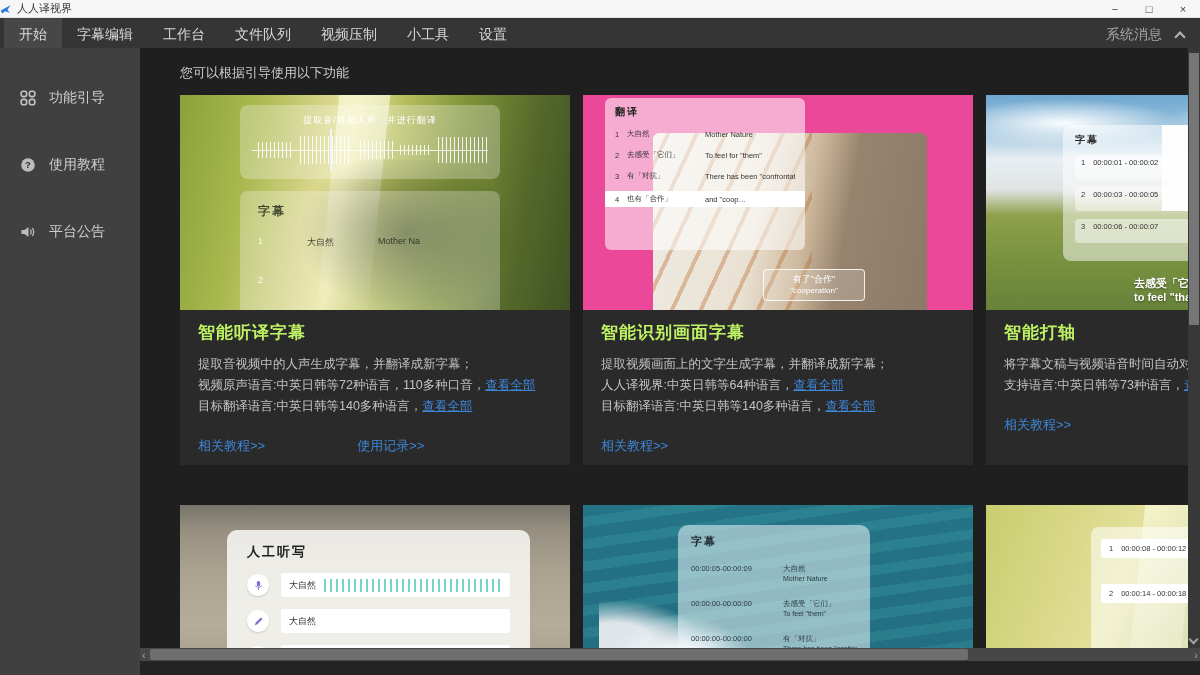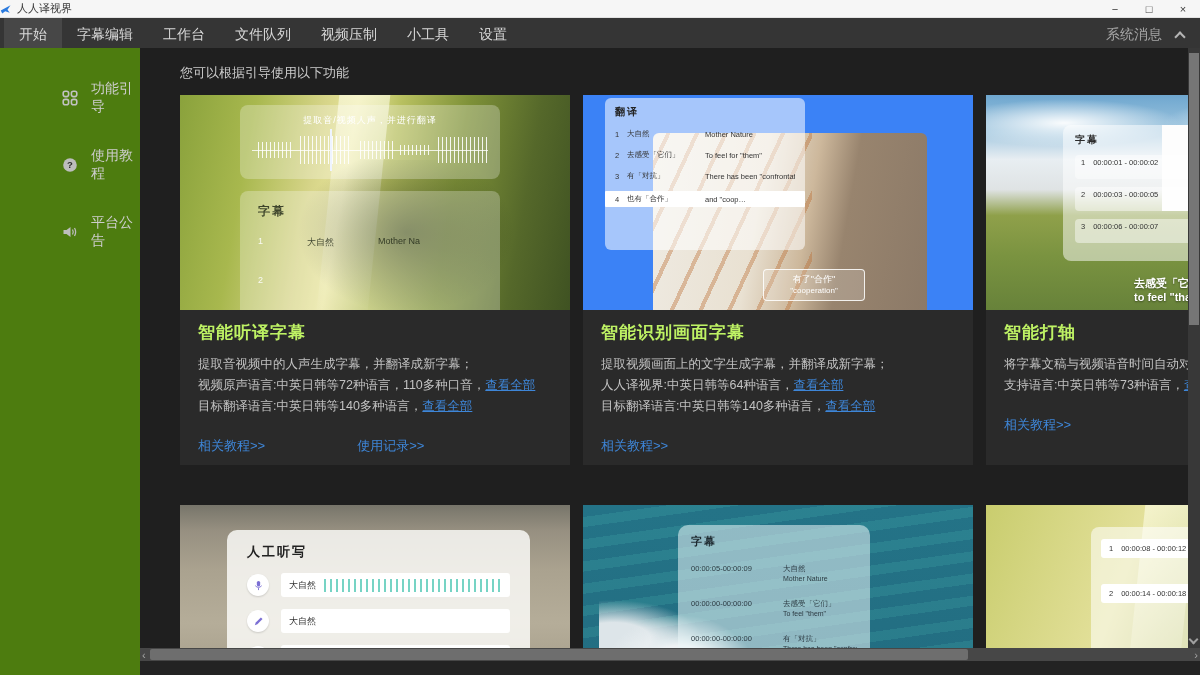--- a/index.html
+++ b/index.html
@@ -14,21 +14,21 @@
 
   
   .menubar{position:absolute;top:18px;left:0;right:0;height:34px;background:#353535;display:flex;justify-content:space-between;}
   .tabs{display:flex;align-items:stretch;padding-left:4px;}
   .tab{display:flex;align-items:center;padding:0 15px;font-size:14px;color:#d8d8d8;}
   .tab.active{background:#474747;}
   .menu-right{display:flex;align-items:center;gap:14px;padding-right:16px;color:#a6a6a6;font-size:14px;}
   .chev-up{width:8px;height:8px;border-left:2px solid #b5b5b5;border-top:2px solid #b5b5b5;transform:rotate(45deg);margin-top:4px;}
 
   
-  .sidebar{position:absolute;top:48px;left:0;width:140px;bottom:0;background:#4d7c0f;padding-left:42px;}
+  .sidebar{position:absolute;top:48px;left:0;width:140px;bottom:0;background:#404040;}
   .side-item{display:flex;align-items:center;gap:13px;padding-left:19px;height:40px;color:#cdcdcd;font-size:14px;}
   .side-item:first-child{margin-top:30px;}
   .side-item + .side-item{margin-top:27px;}
   .side-icon{width:17px;height:17px;flex:none;display:flex;align-items:center;justify-content:center;}
 
   
   .content{position:absolute;top:48px;left:140px;right:0;bottom:0;background:#1f1f1f;overflow:hidden;}
   .heading{position:absolute;top:16px;left:40px;font-size:13px;color:#cccccc;}
   .row1{position:absolute;top:47px;left:40px;display:flex;gap:13px;}
   .row2{position:absolute;top:457px;left:40px;display:flex;gap:13px;height:143px;}
@@ -56,21 +56,21 @@
   .wv1{left:6px;width:34px;height:16px;} .wv2{left:48px;width:52px;height:28px;} .wv3{left:108px;width:34px;height:18px;}
   .wv4{left:148px;width:30px;height:10px;} .wv5{left:186px;width:56px;height:26px;}
   .wave-cursor{position:absolute;left:33%;top:0;width:2px;height:100%;background:#eef4ff;}
   .p1-bot{left:60px;right:70px;top:96px;bottom:-30px;padding:12px 18px;}
   .p1-title{font-size:12px;font-weight:bold;color:rgba(25,32,18,.8);letter-spacing:2px;}
   .p1-row{display:flex;gap:44px;margin-top:16px;font-size:9px;color:rgba(25,32,18,.8);}
   .p1-num{color:rgba(255,255,255,.9);}
   .p1-row2{margin-top:26px;font-size:9px;color:rgba(255,255,255,.9);}
 
   
-  .bg-black{background:#3b82f6;padding-left:40px;}
+  .bg-black{background:#ec4899;padding-left:40px;}
   .tiger-photo{position:absolute;left:70px;right:46px;top:38px;bottom:-16px;border-radius:6px;background:linear-gradient(100deg,#efebe3 0%,#e9e1d2 38%,#cdb89c 55%,#98846e 68%,#8b7967 100%);}
   .tiger-stripes{position:absolute;left:0;top:0;width:58%;height:100%;border-radius:6px 0 0 6px;background:repeating-linear-gradient(115deg,transparent 0 12px,rgba(185,105,45,.38) 12px 16px,transparent 16px 26px);}
   .p2{left:22px;top:3px;width:200px;height:152px;background:rgba(255,255,255,.55);border-radius:6px;padding:7px 10px;}
   .p2-title{font-size:10px;font-weight:bold;color:#222;letter-spacing:2px;}
   .p2-row{display:flex;align-items:center;margin-top:9px;font-size:7.5px;color:#333;height:12px;}
   .p2-row .n{width:12px;flex:none;} .p2-row .zh{width:78px;flex:none;white-space:nowrap;overflow:hidden;} .p2-row .en{flex:1;white-space:nowrap;overflow:hidden;}
   .p2-row.hl{background:#fff;margin-left:-10px;margin-right:-10px;padding:0 10px;height:16px;border-radius:1px;}
   .sub-box{position:absolute;left:180px;width:102px;top:174px;height:32px;border:1px solid rgba(255,255,255,.85);background:rgba(255,255,255,.18);border-radius:4px;text-align:center;color:#fff;}
   .sub-box .z{font-size:9px;margin-top:3px;} .sub-box .e{font-size:8px;}
 

